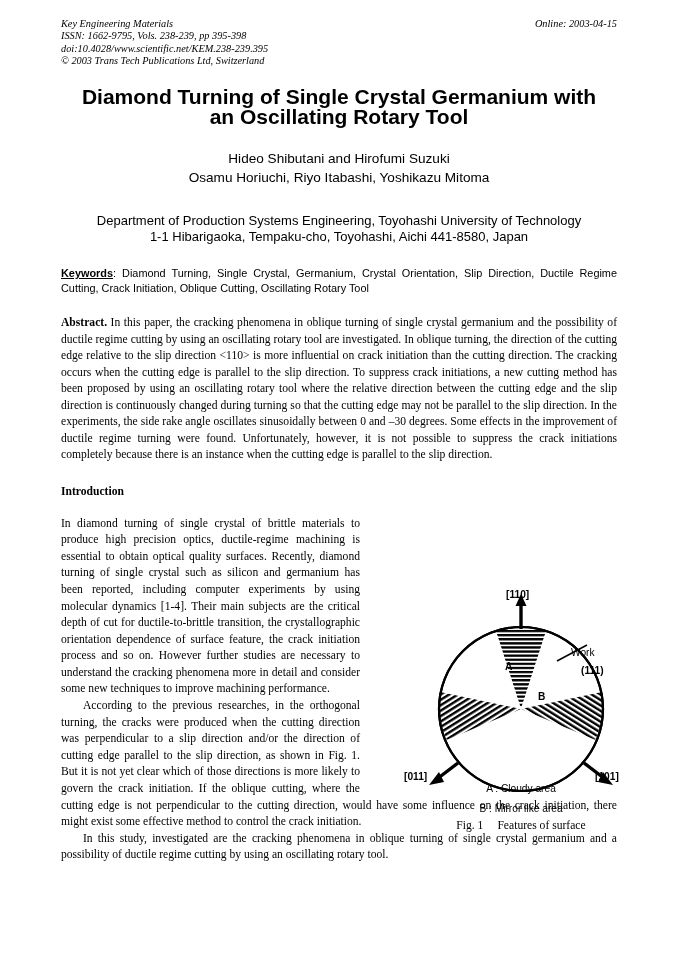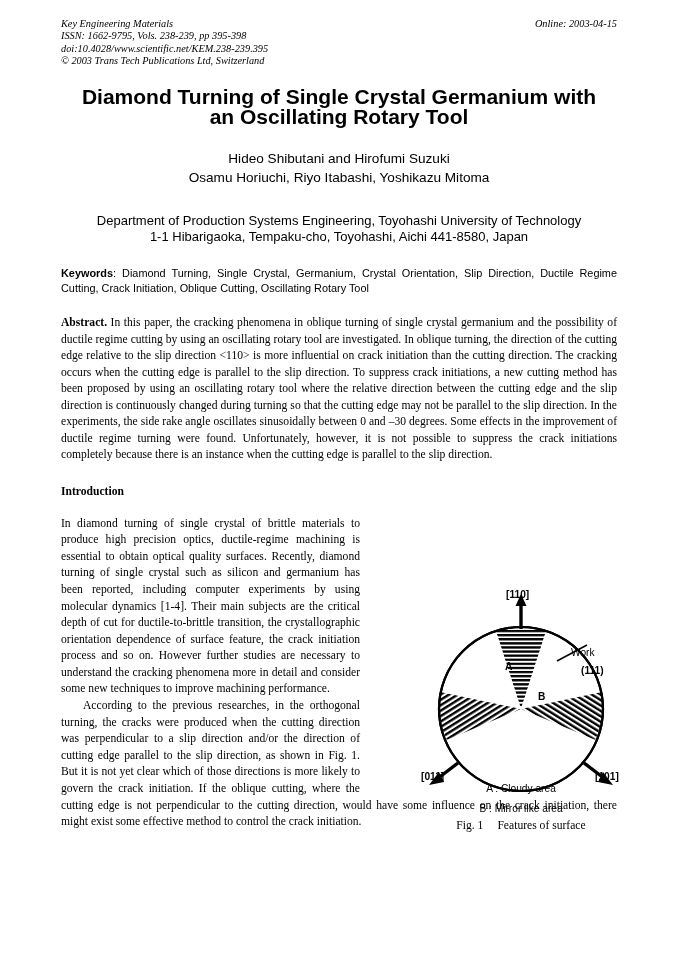--- a/index.html
+++ b/index.html
@@ -83,20 +83,21 @@
   
   .keywords {
     margin-top: 20px;
     font-family: "Liberation Sans", sans-serif;
     font-size: 10.9px;
     line-height: 15.2px;
     text-align: justify;
   }
   .keywords .kw-label {
     font-weight: bold;
+    text-decoration: underline;
   }
 
   
   .abstract {
     margin-top: 19px;
     font-family: "Liberation Serif", serif;
     font-size: 11.6px;
     line-height: 16.5px;
     text-align: justify;
   }
@@ -204,20 +205,21 @@
 
     <div class="section-head">Introduction</div>
 
     <div class="body-para">
       <span class="fig-float"></span>
       <span>In diamond turning of single crystal of brittle materials to produce high precision optics, ductile-regime machining is essential to obtain optical quality surfaces. Recently, diamond turning of single crystal such as silicon and germanium has been reported, including computer experiments by using molecular dynamics [1-4]. Their main subjects are the critical depth of cut for ductile-to-brittle transition, the crystallographic orientation dependence of surface feature, the crack initiation process and so on. However further studies are necessary to understand the cracking phenomena more in detail and consider some new techniques to improve machining performance.</span>
     </div>
 
     <div class="body-para indent narrow-col">According to the previous researches, in the orthogonal turning, the cracks were produced when the cutting direction was perpendicular to a slip direction and/or the direction of cutting edge parallel to the slip direction, as shown in Fig. 1. But it is not yet clear which of those directions is more likely to govern the crack initiation. If the oblique cutting, where the cutting edge is not perpendicular to the cutting direction, would have some influence on the crack initiation, there might exist some effective method to control the crack initiation.</div>
 
+    <div class="body-para indent narrow-col">In this study, investigated are the cracking phenomena in oblique turning of single crystal germanium and a possibility of ductile regime cutting by using an oscillating rotary tool.</div>
 
   </div>
 
   <div class="figure">
     <svg width="240" height="200" viewBox="0 0 240 200">
       <defs>
 
         <clipPath id="sectorTop">
           <path d="M120 116 L 92 30 A 90 90 0 0 1 148 30 Z"></path>
         </clipPath>
@@ -266,21 +268,21 @@
 
       <g>
         <line x1="183" y1="170" x2="204" y2="186" stroke="#000" stroke-width="3.4"></line>
         <polygon points="212,192 197,189 202,179" fill="#000"></polygon>
       </g>
 
       <line x1="156" y1="68" x2="186" y2="52" stroke="#000" stroke-width="1.5"></line>
     </svg>
 
     <span class="fig-lab bold" style="left:105px; top:-4px;">[110]</span>
-    <span class="fig-lab bold" style="left:20px; top:178px;text-align:center;">[011]</span>
+    <span class="fig-lab bold" style="left:3px; top:178px;text-align:center;">[011]</span>
     <span class="fig-lab bold" style="left:194px; top:178px;">[101]</span>
     <span class="fig-lab" style="left:170px; top:54px;">Work</span>
     <span class="fig-lab bold" style="left:180px; top:72px;">(111)</span>
     <span class="fig-lab bold" style="left:104px; top:68px;">A</span>
     <span class="fig-lab bold" style="left:137px; top:98px;">B</span>
   </div>
 
   <div class="legend-line legend-b">B : Mirror like area</div>
   <div class="legend-line legend-a">A : Cloudy area</div>
 

